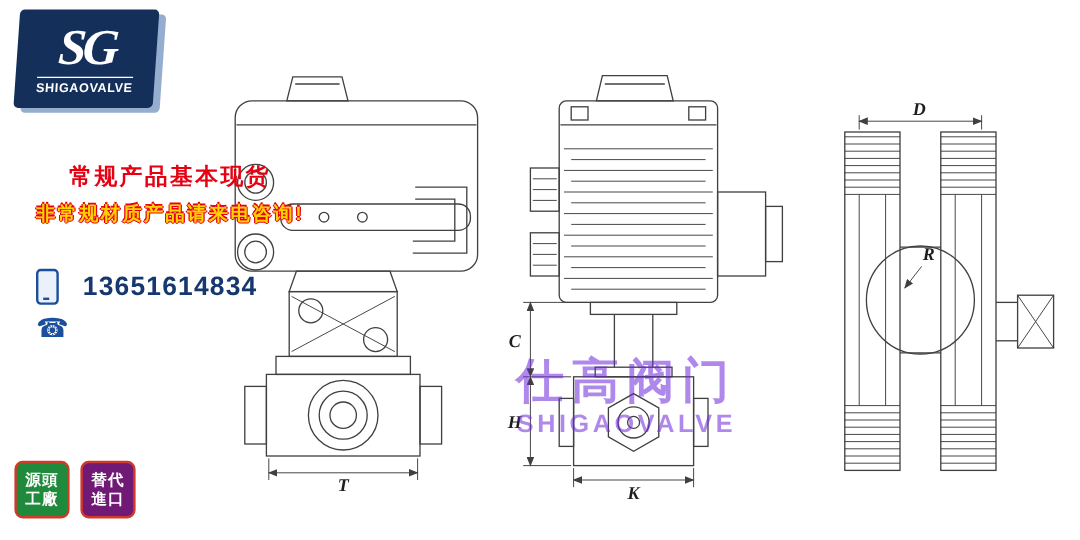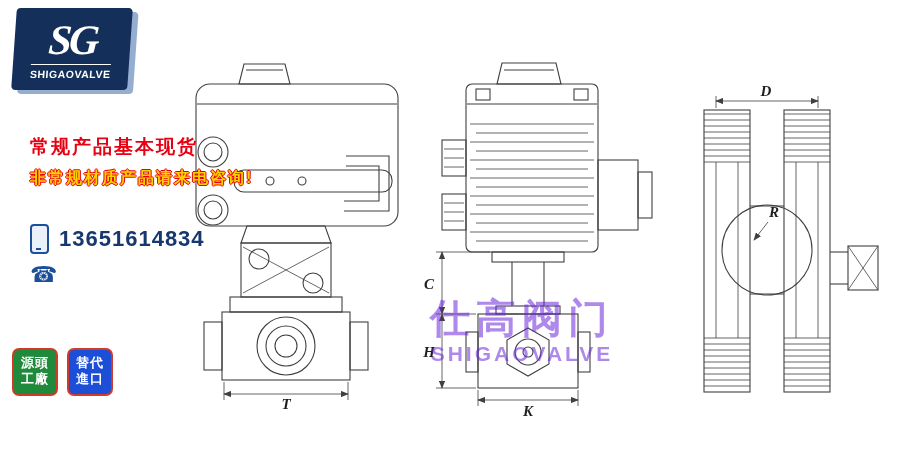--- a/index.html
+++ b/index.html
@@ -33,50 +33,50 @@
   .logo-initials {
     color:#fff; font-family:"Liberation Serif", serif; font-style:italic; font-weight:bold;
     font-size:42px; line-height:1; letter-spacing:-3px;
   }
   .logo-name {
     color:#fff; font-weight:bold; font-size:10.5px; letter-spacing:0.5px;
     border-top:1px solid #fff; padding-top:3px; margin-top:3px;
   }
 
   
-  .promo { position:absolute; left:30px; top:134px; }
+  .promo { position:absolute; left:30px; top:134px;text-align:center; }
   .promo-line1 { color:#e60012; font-weight:bold; font-size:19px; letter-spacing:2px; }
   .promo-line2 {
     color:#ffd100; font-weight:bold; font-size:16px; letter-spacing:2px; margin-top:8px;
     text-shadow:1px 0 #e60012, -1px 0 #e60012, 0 1px #e60012, 0 -1px #e60012;
   }
 
   
   .contact { position:absolute; left:30px; top:224px; color:#16386e; }
-  .contact-row { display:flex; align-items:center; gap:10px; margin-bottom:8px;
+  .contact-row { display:flex; align-items:center; gap:20px; margin-bottom:8px;
                  font-weight:bold; font-size:22px; letter-spacing:1px; }
   .mobile-icon {
     display:inline-block; width:15px; height:26px; border:2px solid #1b4e9b;
     border-radius:4px; position:relative; background:#eaf1fb;
   }
   .mobile-icon::after {
     content:""; position:absolute; left:4px; bottom:2px; width:5px; height:2px; background:#1b4e9b;
   }
   .phone-glyph { font-family:"DejaVu Sans", sans-serif; color:#1b4e9b; font-size:22px; font-weight:normal; }
 
   
-  .badges { position:absolute; left:12px; top:348px; display:flex; gap:9px;font-family:Liberation Mono, monospace; }
+  .badges { position:absolute; left:12px; top:384px; display:flex; gap:9px; }
   .badge {
     width:42px; height:44px; border:2px solid #cf3a2b; border-radius:7px;
     color:#fff; display:flex; flex-direction:column; align-items:center; justify-content:center;
     font-weight:bold; font-size:13px; line-height:1.2; letter-spacing:1px;
   }
   .badge1 { background:#1f8a3b; }
   .badge2 { background:#d8261c; }
-  .badge3 { background:#1d4ed8; }
+  .badge3 { background:#701a75; }
 </style>
 </head>
 <body>
 
 <div class="page">
 
   <svg class="drawing" viewBox="0 0 900 450">
     <defs>
       <marker id="ah" markerWidth="10" markerHeight="8" refX="9" refY="4" orient="auto-start-reverse">
         <path d="M0,0 L10,4 L0,8 z" fill="#404040"></path>

